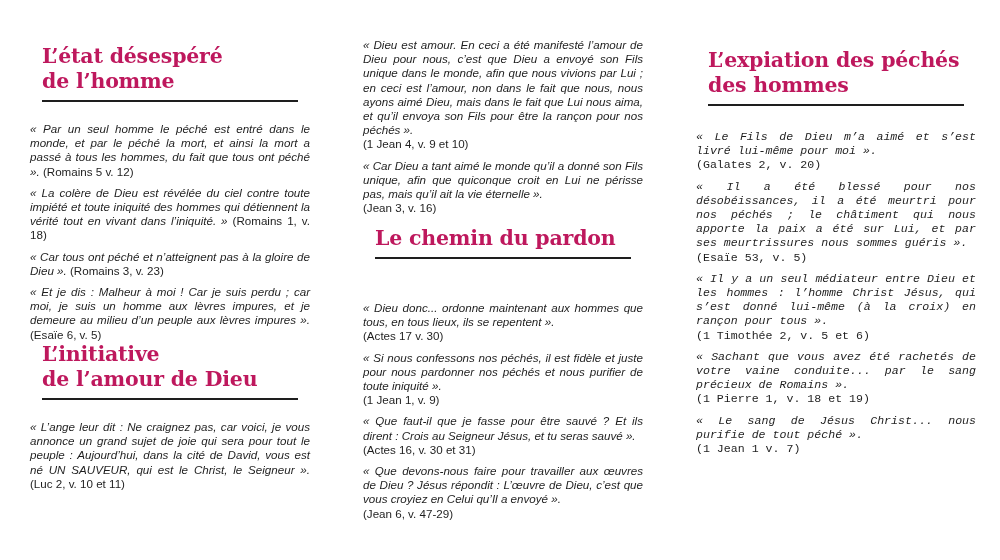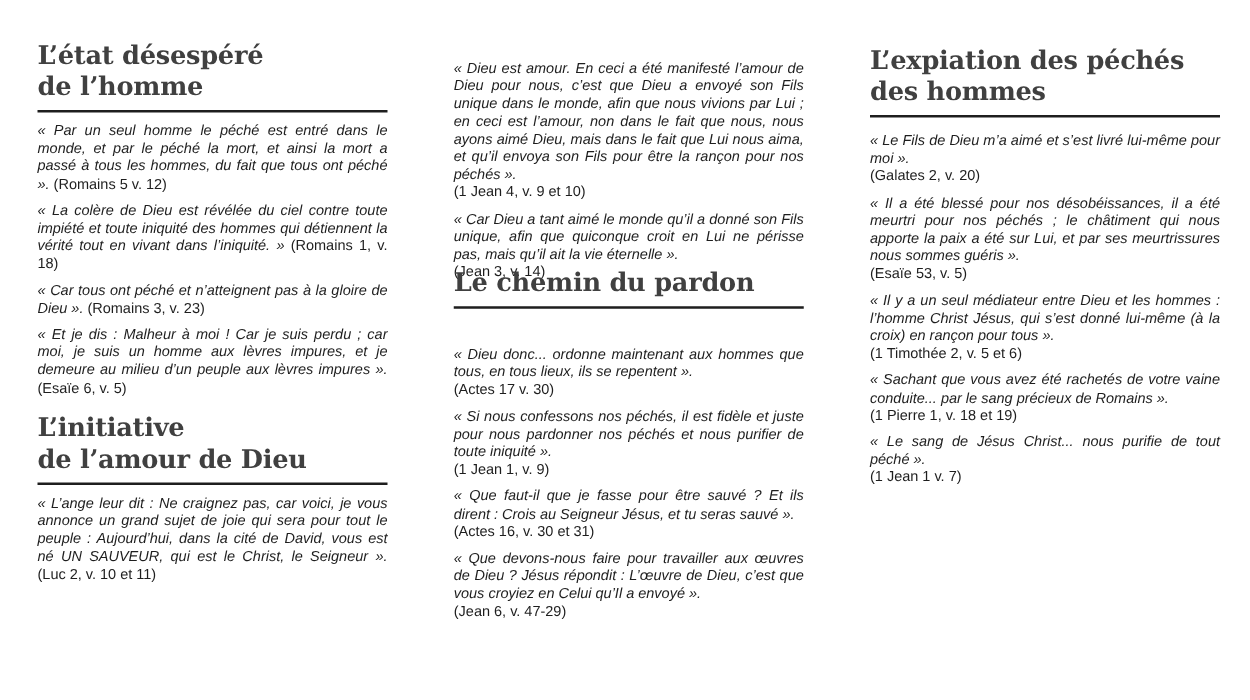--- a/index.html
+++ b/index.html
@@ -9,22 +9,22 @@
     font-family:"Liberation Sans", sans-serif;
   }
   .col { position:absolute; top:0; }
   .col-1 { left:30px; width:280px; }
   .col-2 { left:363px; width:280px; }
   .col-3 { left:696px; width:280px; }
   .section { position:absolute; left:0; width:280px; }
   h2 {
     font-family:"DejaVu Serif", serif;
     font-weight:bold; font-size:20.5px; line-height:25px;
-    margin:0; padding:0 0 6px 0; letter-spacing:-0.2px;
-    border-bottom:2px solid #1e1e1e; color:#404040;
+    margin:12px; padding:0 0 6px 0; letter-spacing:-0.2px;
+    border-bottom:2px solid #1e1e1e; color:#be185d;
     font-stretch:expanded;
   }
   .entry { margin:0 0 7px 0; font-size:11.6px; line-height:14.2px; text-align:justify; }
   .entry .q { font-style:italic; }
   .entry .r { font-style:normal; }
   .entries { padding-top:8px; }
 </style>
 </head>
 <body>
 
@@ -46,24 +46,24 @@
       <span>L’initiative</span><br>
       <span>de l’amour de Dieu</span>
     </h2>
     <div class="entries">
       <p class="entry"><span class="q">« L’ange leur dit : Ne craignez pas, car voici, je vous annonce un grand sujet de joie qui sera pour tout le peuple : Aujourd’hui, dans la cité de David, vous est né UN SAUVEUR, qui est le Christ, le Seigneur ».</span><span class="r"> (Luc 2, v. 10 et 11)</span></p>
     </div>
   </div>
 </div>
 
 <div class="col col-2">
-  <div class="section" style="top:48px;">
+  <div class="section" style="top:38px;">
     <div class="entries" style="padding-top:0;">
       <p class="entry"><span class="q">« Dieu est amour. En ceci a été manifesté l’amour de Dieu pour nous, c’est que Dieu a envoyé son Fils unique dans le monde, afin que nous vivions par Lui ; en ceci est l’amour, non dans le fait que nous, nous ayons aimé Dieu, mais dans le fait que Lui nous aima, et qu’il envoya son Fils pour être la rançon pour nos péchés ».</span><br><span class="r">(1 Jean 4, v. 9 et 10)</span></p>
-      <p class="entry"><span class="q">« Car Dieu a tant aimé le monde qu’il a donné son Fils unique, afin que quiconque croit en Lui ne périsse pas, mais qu’il ait la vie éternelle ».</span><br><span class="r">(Jean 3, v. 14)</span></p>
+      <p class="entry"><span class="q">« Car Dieu a tant aimé le monde qu’il a donné son Fils unique, afin que quiconque croit en Lui ne périsse pas, mais qu’il ait la vie éternelle ».</span><br><span class="r">(Jean 3, v. 16)</span></p>
     </div>
   </div>
   <div class="section" style="top:214px;">
     <h2>
       <span>Le chemin du pardon</span>
     </h2>
     <div class="entries" style="padding-top:30px;">
       <p class="entry"><span class="q">« Dieu donc... ordonne maintenant aux hommes que tous, en tous lieux, ils se repentent ».</span><br><span class="r">(Actes 17 v. 30)</span></p>
       <p class="entry"><span class="q">« Si nous confessons nos péchés, il est fidèle et juste pour nous pardonner nos péchés et nous purifier de toute iniquité ».</span><br><span class="r">(1 Jean 1, v. 9)</span></p>
       <p class="entry"><span class="q">« Que faut-il que je fasse pour être sauvé ? Et ils dirent : Crois au Seigneur Jésus, et tu seras sauvé ».</span><br><span class="r">(Actes 16, v. 30 et 31)</span></p>
@@ -71,21 +71,21 @@
     </div>
   </div>
 </div>
 
 <div class="col col-3">
   <div class="section" style="top:36px;">
     <h2>
       <span>L’expiation des péchés</span><br>
       <span>des hommes</span>
     </h2>
-    <div class="entries" style="padding-top:12px;">
+    <div class="entries" style="padding-top:12px;font-family:Liberation Mono, monospace;">
       <p class="entry"><span class="q">« Le Fils de Dieu m’a aimé et s’est livré lui-même pour moi ».</span><br><span class="r">(Galates 2, v. 20)</span></p>
       <p class="entry"><span class="q">« Il a été blessé pour nos désobéissances, il a été meurtri pour nos péchés ; le châtiment qui nous apporte la paix a été sur Lui, et par ses meurtrissures nous sommes guéris ».</span><br><span class="r">(Esaïe 53, v. 5)</span></p>
       <p class="entry"><span class="q">« Il y a un seul médiateur entre Dieu et les hommes : l’homme Christ Jésus, qui s’est donné lui-même (à la croix) en rançon pour tous ».</span><br><span class="r">(1 Timothée 2, v. 5 et 6)</span></p>
       <p class="entry"><span class="q">« Sachant que vous avez été rachetés de votre vaine conduite... par le sang précieux de Romains ».</span><br><span class="r">(1 Pierre 1, v. 18 et 19)</span></p>
       <p class="entry"><span class="q">« Le sang de Jésus Christ... nous purifie de tout péché ».</span><br><span class="r">(1 Jean 1 v. 7)</span></p>
     </div>
   </div>
 </div>
 
 </body></html>

